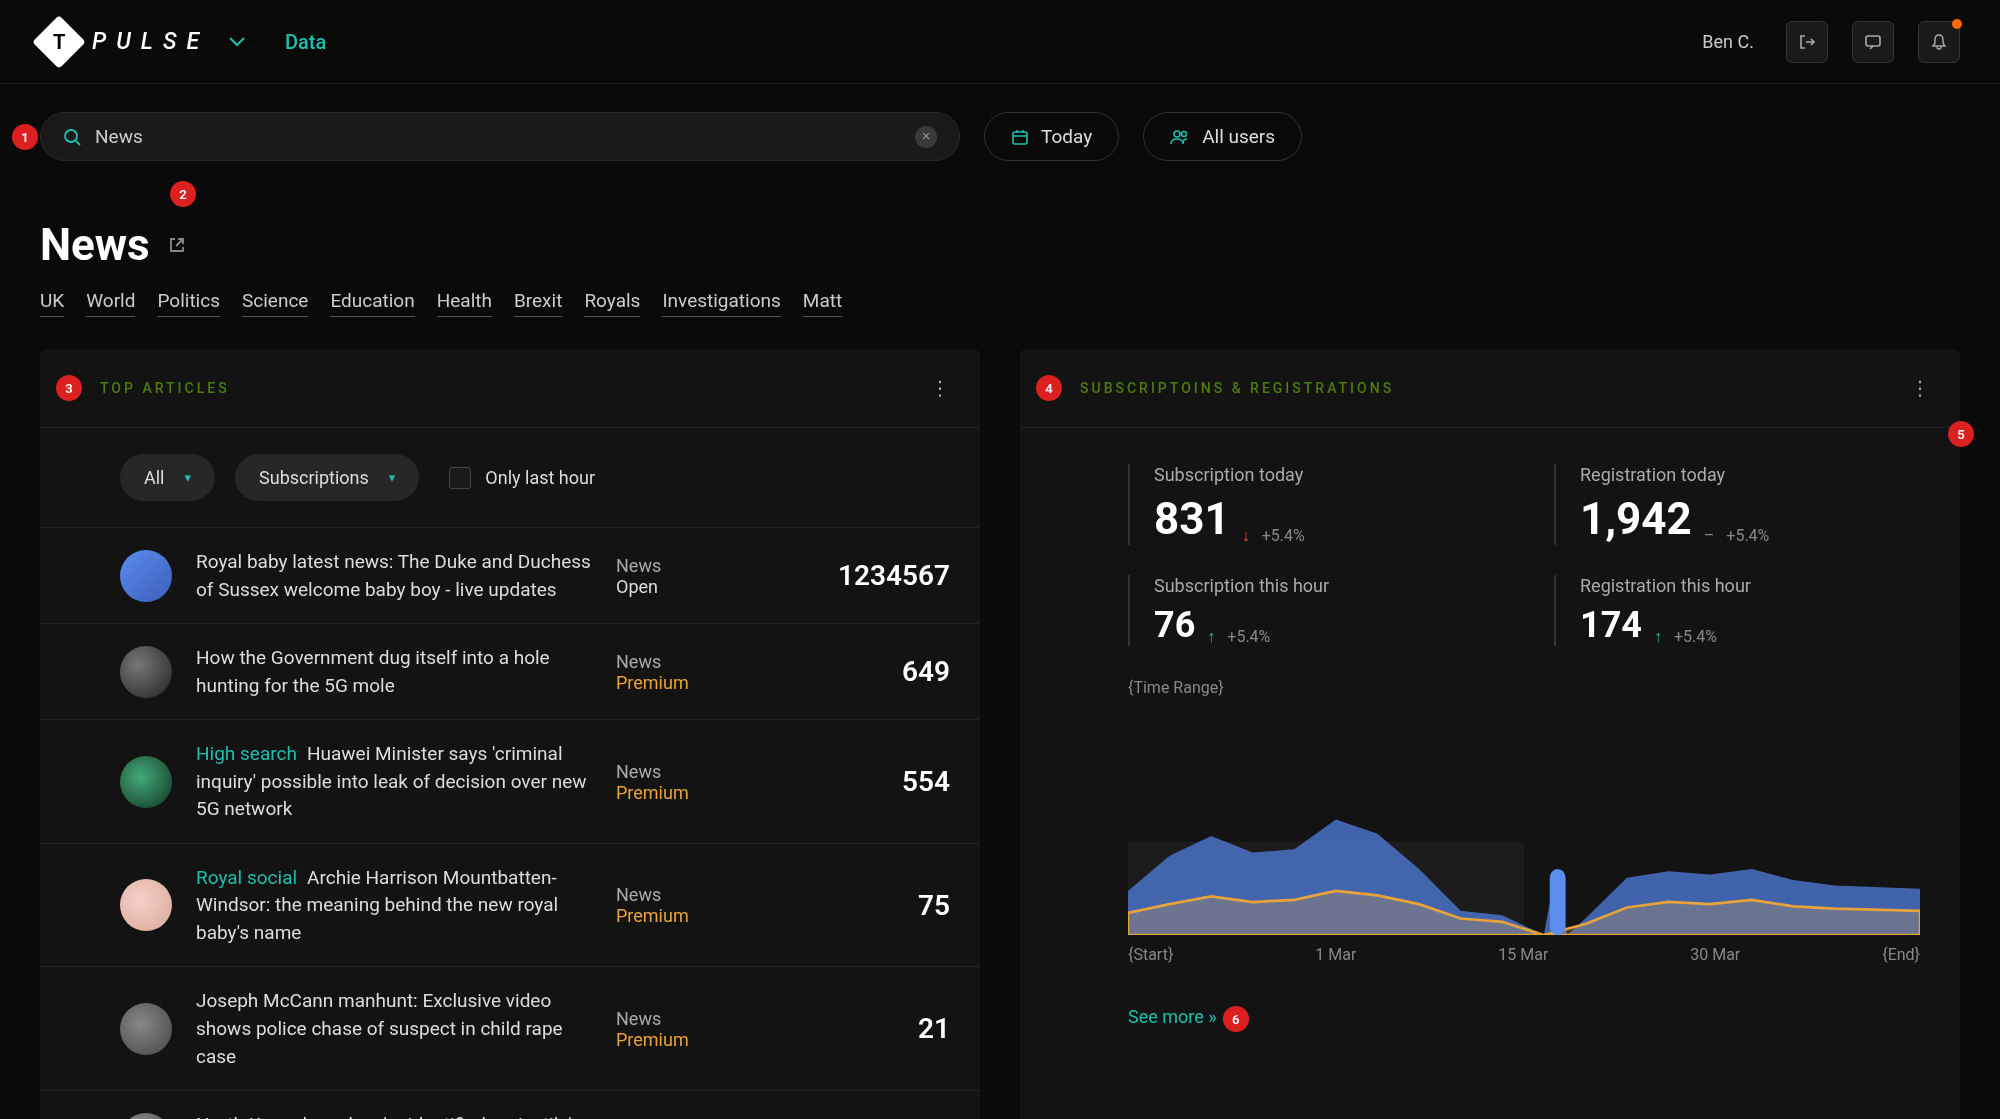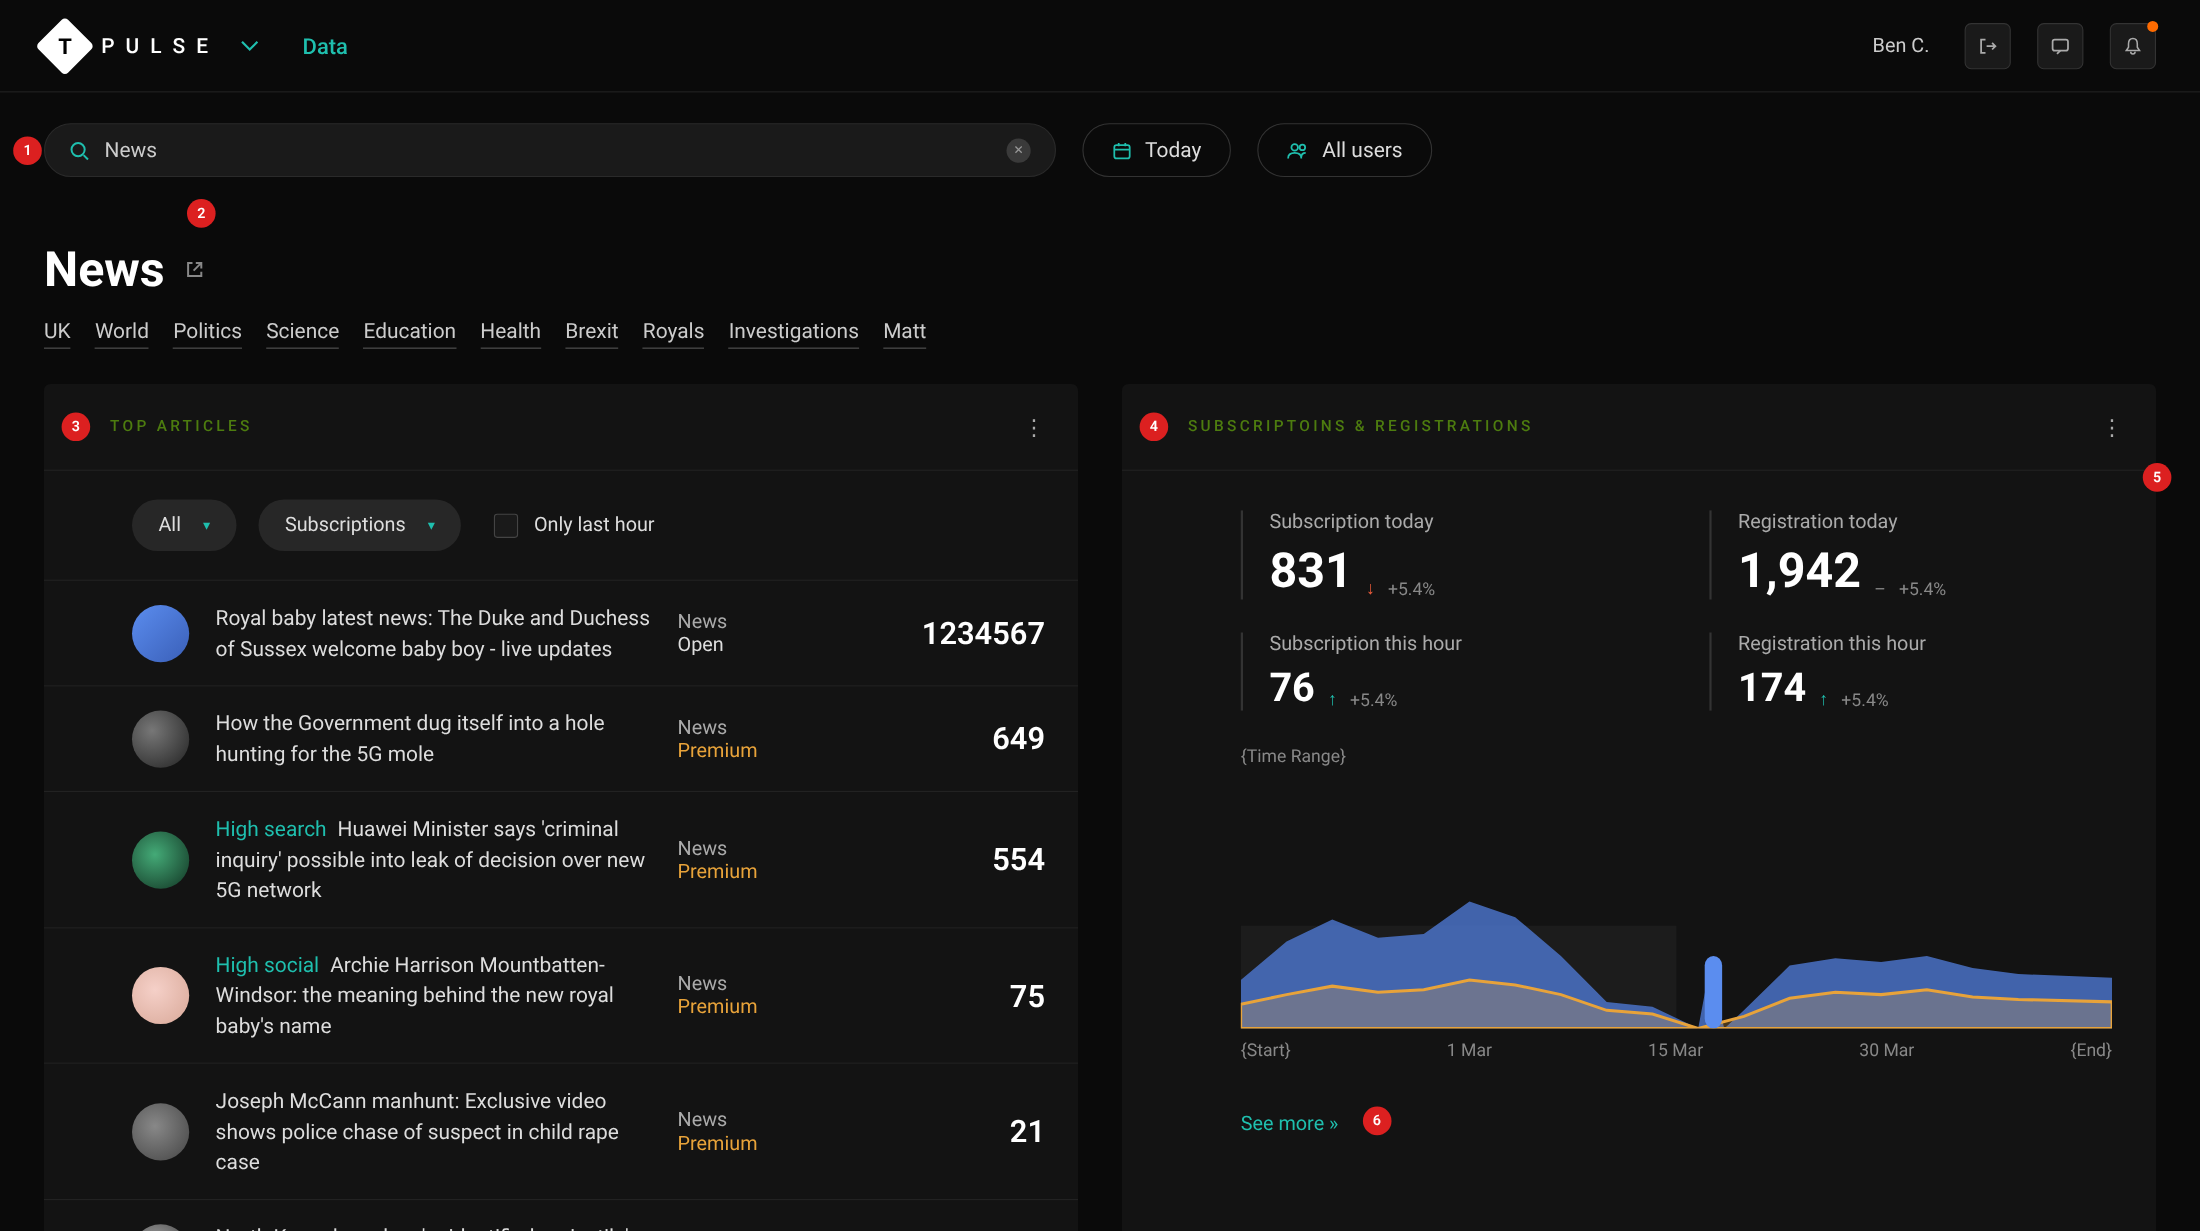--- a/index.html
+++ b/index.html
@@ -24,21 +24,21 @@
 .header-left { display: flex; align-items: center; gap: 40px; }
 .logo-lockup { display: flex; align-items: center; gap: 14px; }
 .logo-diamond {
   width: 38px; height: 38px;
   background: #fff;
   transform: rotate(45deg);
   display: flex; align-items: center; justify-content: center;
   border-radius: 4px;
 }
 .logo-diamond-inner { transform: rotate(-45deg); color: #000; font-weight: 700; font-size: 20px; }
-.logo-text { letter-spacing: 10px; font-size: 19px; font-weight: 500; }
+.logo-text { letter-spacing: 10px; font-size: 23px; font-weight: 500; font-style: italic; }
 .logo-chevron { color: #1fbfae; margin-left: 6px; }
 .nav-link { color: #1fbfae; font-size: 20px; font-weight: 500; }
 .header-right { display: flex; align-items: center; gap: 24px; }
 .user-name { font-size: 18px; color: #ccc; margin-right: 8px; }
 .icon-btn {
   width: 42px; height: 42px;
   border: 1px solid #333;
   border-radius: 6px;
   display: flex; align-items: center; justify-content: center;
   background: #1a1a1a;
@@ -198,21 +198,21 @@
 .chart-section { padding: 12px 40px 20px 108px; }
 .chart-label { color: #888; font-size: 16px; margin-bottom: 18px; }
 .chart-svg { width: 100%; height: 220px; display: block; }
 .chart-xaxis { display: flex; justify-content: space-between; color: #888; font-size: 16px; margin-top: 10px; }
 .legend { display: flex; gap: 30px; padding-top: 18px; }
 .legend-item { display: flex; align-items: center; gap: 10px; font-size: 16px; color: #ccc; }
 .legend-dot { width: 11px; height: 11px; border-radius: 50%; }
 .legend-dot.orange { background: #e8a33a; }
 .legend-dot.blue { background: #5b8def; }
 
-.see-more-row { padding: 22px 40px 28px 108px; display: flex; align-items: flex-end; gap: 22px; }
+.see-more-row { padding: 22px 40px 28px 108px; display: flex; align-items: flex-start; gap: 6px; }
 .see-more { color: #1fbfae; font-size: 18px; }
 
 .badge-abs-r { position: absolute; right: -14px; }
 
 svg { display: block; }
 </style>
 </head>
 <body>
 
 <div class="header">
@@ -357,21 +357,21 @@
       <div class="thumb green"></div>
       <div class="article-title"><span class="tag-inline">High search</span><span>Huawei Minister says 'criminal inquiry' possible into leak of decision over new 5G network</span></div>
       <div class="article-meta">
           <div class="cat">News</div>
           <div class="tier-premium">Premium</div>
         </div>
       <div class="article-count">554</div>
     </div>
     <div class="article">
       <div class="thumb pink"></div>
-      <div class="article-title"><span class="tag-inline">High social</span><span>Archie Harrison Mountbatten-Windsor: the meaning behind the new royal baby's name</span></div>
+      <div class="article-title"><span class="tag-inline">Royal social</span><span>Archie Harrison Mountbatten-Windsor: the meaning behind the new royal baby's name</span></div>
       <div class="article-meta">
           <div class="cat">News</div>
           <div class="tier-premium">Premium</div>
         </div>
       <div class="article-count">75</div>
     </div>
     <div class="article">
       <div class="thumb grey"></div>
       <div class="article-title"><span>Joseph McCann manhunt: Exclusive video shows police chase of suspect in child rape case</span></div>
       <div class="article-meta">

